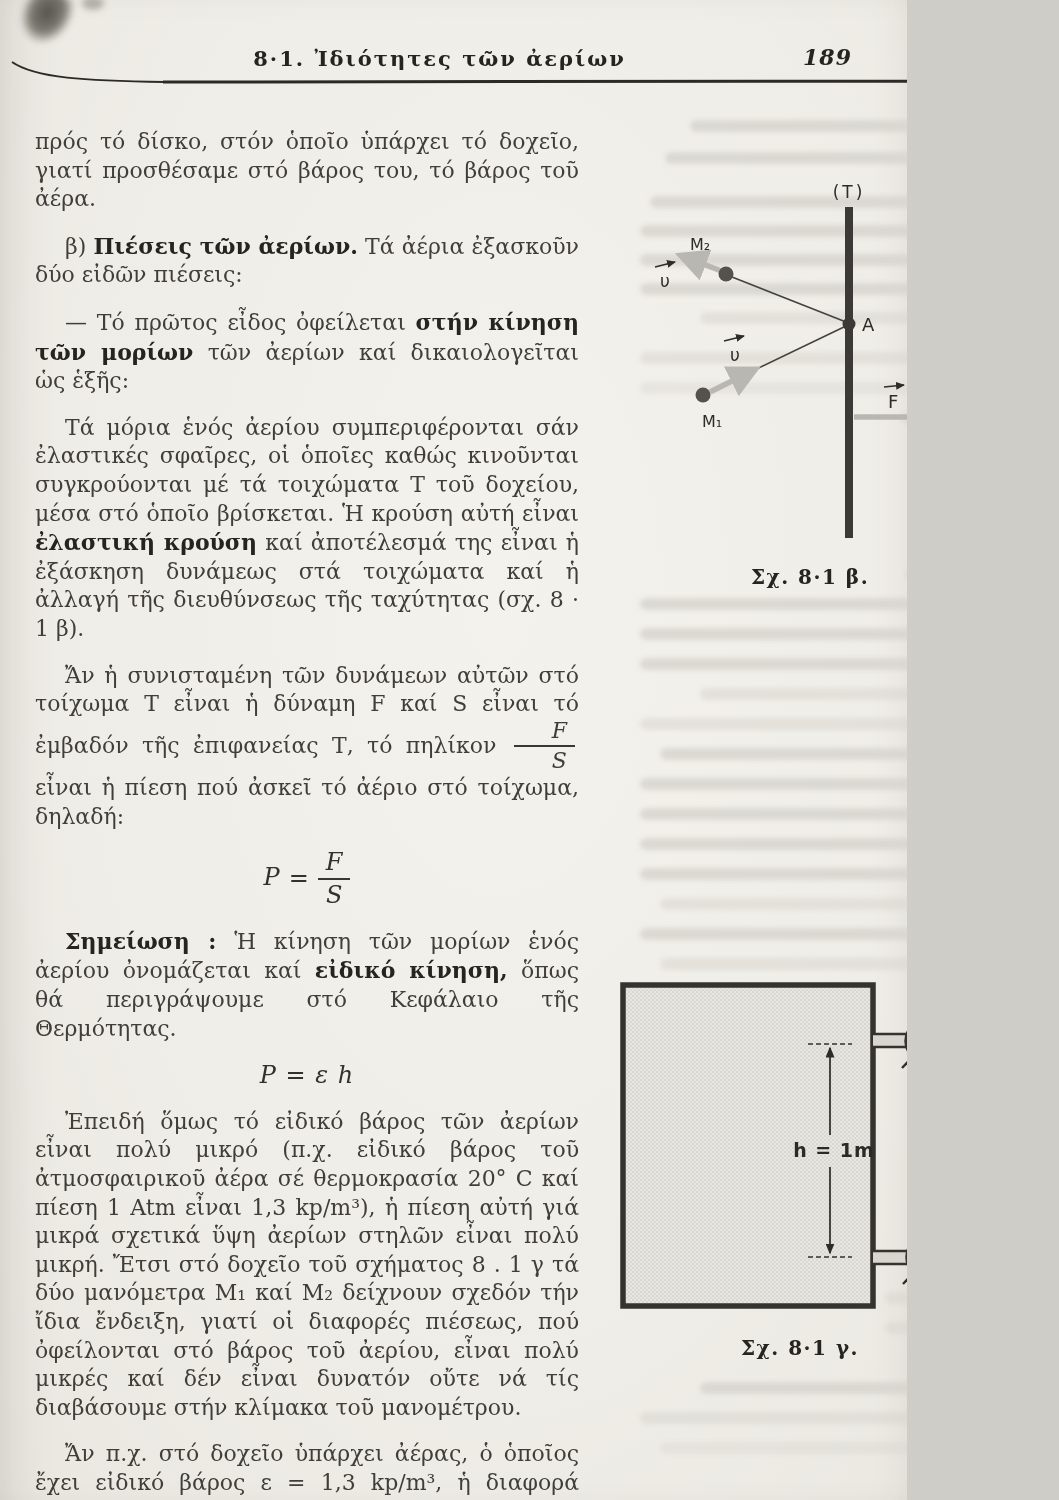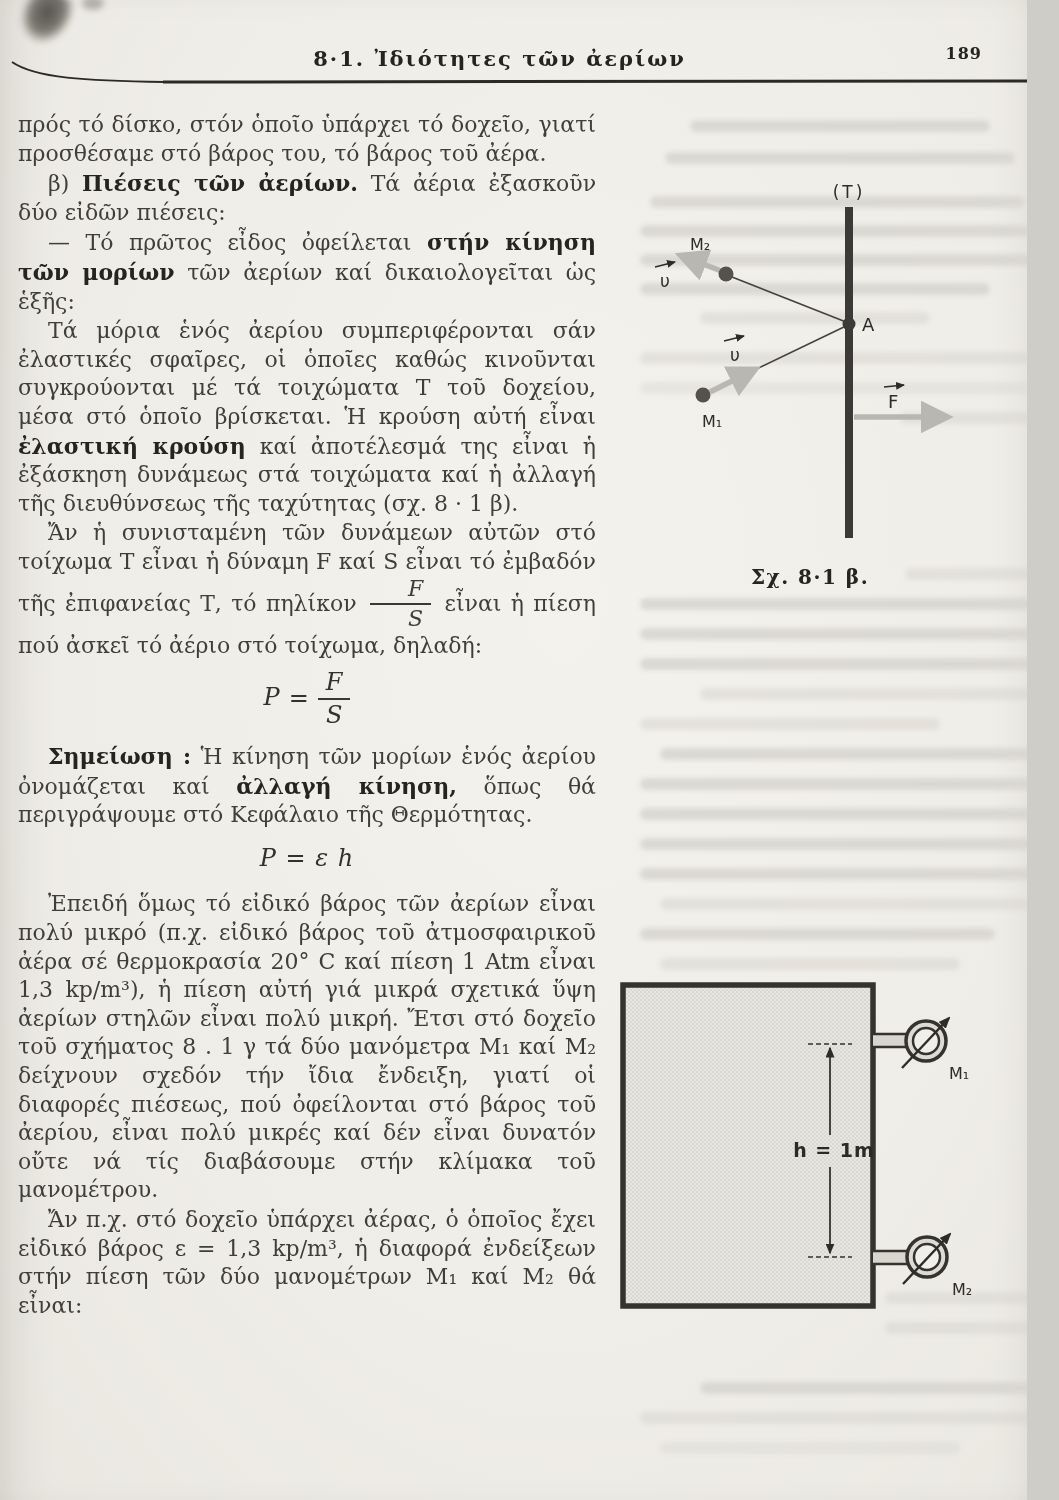--- a/index.html
+++ b/index.html
@@ -1,30 +1,30 @@
 <!DOCTYPE html>
 <html><head>
 <meta charset="utf-8">
 <style>
   html,body{margin:0;padding:0;background:#cfcdc8;}
   .page{
-    position:relative;width:1027px;height:1500px;overflow:hidden;
+    position:relative;width:907px;height:1500px;overflow:hidden;
     background:#f1efe9;
     background-image:radial-gradient(ellipse at 55% 40%, #f4f2ec 0%, #efede7 60%, #e9e7e0 100%);
     box-shadow:inset 35px 0 60px -45px rgba(60,55,45,.25), inset -25px 0 50px -40px rgba(60,55,45,.15);
     font-family:"DejaVu Serif", serif;color:#403e3a;
   }
   
   .title{position:absolute;top:46px;left:0;width:100%;text-align:center;transform:translateX(-14px);
     font-weight:bold;font-size:21px;letter-spacing:2px;color:#26241f;}
-  .pagenum{position:absolute;top:44px;right:45px;font-weight:bold;font-size:16px;letter-spacing:1px;color:#26241f;}
+  .pagenum{position:absolute;top:44px;right:55px;font-weight:bold;font-size:22px;letter-spacing:1px;color:#26241f;font-style:italic;}
   .rule{position:absolute;top:52px;left:0;width:1059px;height:42px;}
   
   .col-left{position:absolute;left:17px;top:110px;width:580px;font-size:22px;line-height:28.6px;text-align:justify;}
-  .col-left p{margin:1px;text-indent:30px;}
+  .col-left p{margin:18px;text-indent:30px;}
   .col-left p.noindent{text-indent:0;}
   .b{font-weight:700;color:#26241f;}
   .formula{text-align:center;text-indent:0 !important;font-style:italic;font-size:24px;color:#33312d;margin:9px 0 13px;}
   .formula .eq{font-style:normal;margin:0 9px;}
   .frac{display:inline-block;vertical-align:middle;text-align:center;line-height:1.12;font-style:italic;}
   .frac .num{display:block;border-bottom:2px solid #3a3834;padding:0 8px 2px;}
   .frac .den{display:block;padding-top:2px;}
   .frac.inline{font-size:22px;margin:0 4px;}
   .f2{letter-spacing:1px;margin:14px 0 18px;text-align:center;}
   
@@ -87,21 +87,21 @@
   <div class="ghost g2" style="left:640px;top:1412px;width:395px"></div>
   <div class="ghost g3" style="left:660px;top:1442px;width:300px"></div>
 
   <div class="col-left">
     <p class="noindent"><span>πρός τό δίσκο, στόν ὁποῖο ὑπάρχει τό δοχεῖο, γιατί προσθέσαμε στό βάρος του, τό βάρος τοῦ ἀέρα.</span></p>
     <p><span>β) </span><span class="b">Πιέσεις τῶν ἀερίων.</span><span> Τά ἀέρια ἐξασκοῦν δύο εἰδῶν πιέσεις:</span></p>
     <p><span>— Τό πρῶτος εἶδος ὀφείλεται </span><span class="b">στήν κίνηση τῶν μορίων</span><span> τῶν ἀερίων καί δικαιολογεῖται ὡς ἑξῆς:</span></p>
     <p><span>Τά μόρια ἑνός ἀερίου συμπεριφέρονται σάν ἐλαστικές σφαῖρες, οἱ ὁποῖες καθώς κινοῦνται συγκρούονται μέ τά τοιχώματα Τ τοῦ δοχείου, μέσα στό ὁποῖο βρίσκεται. Ἡ κρούση αὐτή εἶναι </span><span class="b">ἐλαστική κρούση</span><span> καί ἀποτέλεσμά της εἶναι ἡ ἐξάσκηση δυνάμεως στά τοιχώματα καί ἡ ἀλλαγή τῆς διευθύνσεως τῆς ταχύτητας (σχ. 8 · 1 β).</span></p>
     <p><span>Ἄν ἡ συνισταμένη τῶν δυνάμεων αὐτῶν στό τοίχωμα Τ εἶναι ἡ δύναμη F καί S εἶναι τό ἐμβαδόν τῆς ἐπιφανείας Τ, τό πηλίκον </span><span class="frac inline"><span class="num">F</span><span class="den">S</span></span><span> εἶναι ἡ πίεση πού ἀσκεῖ τό ἀέριο στό τοίχωμα, δηλαδή:</span></p>
     <div class="formula"><span>P</span><span class="eq">=</span><span class="frac"><span class="num">F</span><span class="den">S</span></span></div>
-    <p><span class="b">Σημείωση :</span><span> Ἡ κίνηση τῶν μορίων ἑνός ἀερίου ὀνομάζεται καί </span><span class="b">ἀλλαγή κίνηση,</span><span> ὅπως θά περιγράψουμε στό Κεφάλαιο τῆς Θερμότητας.</span></p>
+    <p><span class="b">Σημείωση :</span><span> Ἡ κίνηση τῶν μορίων ἑνός ἀερίου ὀνομάζεται καί </span><span class="b">εἰδικό κίνηση,</span><span> ὅπως θά περιγράψουμε στό Κεφάλαιο τῆς Θερμότητας.</span></p>
     <div class="formula f2">P = ε h</div>
     <p><span>Ἐπειδή ὅμως τό εἰδικό βάρος τῶν ἀερίων εἶναι πολύ μικρό (π.χ. εἰδικό βάρος τοῦ ἀτμοσφαιρικοῦ ἀέρα σέ θερμοκρασία 20° C καί πίεση 1 Atm εἶναι 1,3 kp/m³), ἡ πίεση αὐτή γιά μικρά σχετικά ὕψη ἀερίων στηλῶν εἶναι πολύ μικρή. Ἔτσι στό δοχεῖο τοῦ σχήματος 8 . 1 γ τά δύο μανόμετρα M₁ καί M₂ δείχνουν σχεδόν τήν ἴδια ἔνδειξη, γιατί οἱ διαφορές πιέσεως, πού ὀφείλονται στό βάρος τοῦ ἀερίου, εἶναι πολύ μικρές καί δέν εἶναι δυνατόν οὔτε νά τίς διαβάσουμε στήν κλίμακα τοῦ μανομέτρου.</span></p>
     <p><span>Ἄν π.χ. στό δοχεῖο ὑπάρχει ἀέρας, ὁ ὁποῖος ἔχει εἰδικό βάρος ε = 1,3 kp/m³, ἡ διαφορά ἐνδείξεων στήν πίεση τῶν δύο μανομέτρων M₁ καί M₂ θά εἶναι:</span></p>
   </div>
 
   <svg class="figsvg" style="left:620px;top:170px" width="420" height="385" viewBox="0 0 420 385">
     <defs>
       <marker id="mg" markerWidth="6" markerHeight="6" refX="4.6" refY="3" orient="auto" markerUnits="strokeWidth">
           <path d="M0,0 L6,3 L0,6 z" fill="#b9b7b1"></path>
         </marker>
@@ -170,14 +170,15 @@
 
     <rect x="273" y="276" width="35" height="13" fill="#d8d6cf"></rect>
     <line x1="273" y1="276" x2="308" y2="276" stroke="#35332f" stroke-width="2.5"></line>
     <line x1="273" y1="289" x2="308" y2="289" stroke="#35332f" stroke-width="2.5"></line>
 
     <circle cx="327" cy="282" r="20" fill="#dddbd4" stroke="#35332f" stroke-width="3.5"></circle>
     <circle cx="327" cy="282" r="13" fill="#f1efe9" stroke="#35332f" stroke-width="2.5"></circle>
     <line x1="303" y1="309" x2="350" y2="259" stroke="#2e2c29" stroke-width="2.4" marker-end="url(#mnd)"></line>
     <text x="352" y="320" font-family="DejaVu Sans, sans-serif" font-size="16" fill="#2e2c29">M₂</text>
   </svg>
+  <div class="caption" style="left:600px;top:1336px;width:400px">Σχ. 8·1 γ.</div>
 
 </div>
 
 </body></html>

